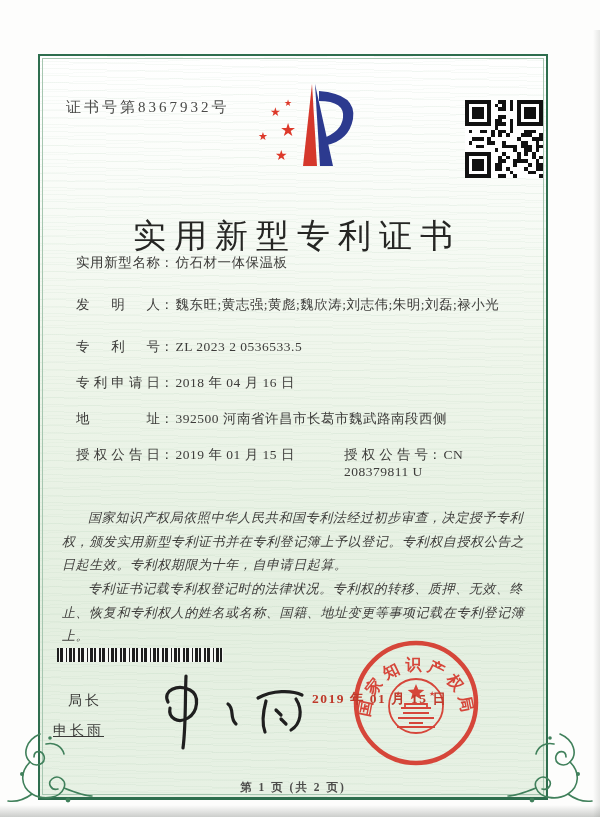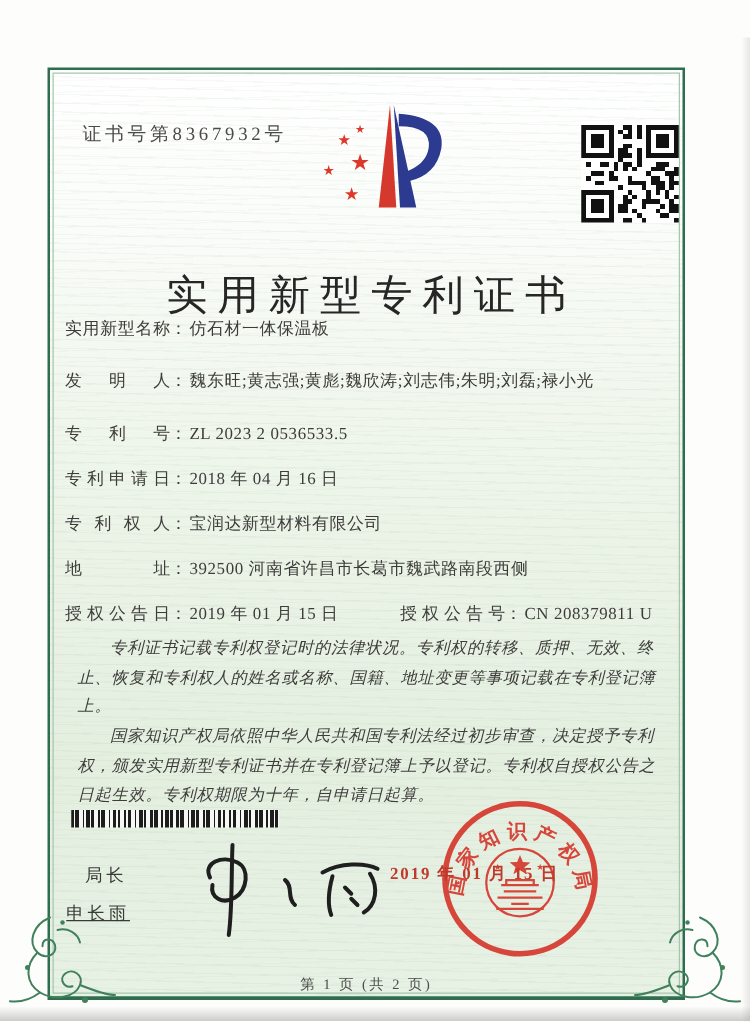--- a/index.html
+++ b/index.html
@@ -36,21 +36,21 @@
   .logo{position:absolute;left:200px;top:18px;width:150px;height:110px;}
   .qr{position:absolute;left:425px;top:44px;width:78px;height:78px;}
   .title{
     position:absolute;left:0;right:0;top:130px;text-align:center;
     font-size:33px;color:#262624;letter-spacing:8px;text-indent:8px;
     font-weight:500;
     margin-top:28px;
   }
 
   
-  .fields{position:absolute;left:12px;top:198px;right:20px;}
+  .fields{position:absolute;left:36px;top:198px;right:20px;}
   .frow{position:relative;height:42px;font-size:13.5px;color:#3d3c3a;}
   .frow.short{height:36px;}
   .flabel{
     display:inline-block;width:84px;vertical-align:top;
     text-align:justify;text-align-last:justify;letter-spacing:0;
   }
   .fcolon{display:inline-block;margin:0 2px 0 0;}
   .fvalue{display:inline;letter-spacing:.5px;}
   .grant-right{position:absolute;left:268px;top:0;}
 
@@ -79,21 +79,21 @@
   
   .seal{position:absolute;left:301px;top:572px;width:150px;height:150px;opacity:.92;}
   .seal-date{
     position:absolute;left:312px;top:690px;font-size:13.5px;color:#bf3a2b;
     letter-spacing:1.5px;font-weight:600;white-space:nowrap;
   }
 
   
   .page-footer{
     position:absolute;left:0;right:0;top:724px;text-align:center;
-    font-size:11.5px;color:#4c4c4a;letter-spacing:2px;
+    font-size:11.5px;color:#4c4c4a;letter-spacing:2px;font-weight:bold;
   }
 
   
   .orn{position:absolute;width:92px;height:84px;}
   .orn-bl{left:2px;top:730px;}
   .orn-br{left:506px;top:730px;transform:scaleX(-1);}
 
   
   .shadow-bottom{
     position:absolute;left:0;right:0;bottom:0;height:12px;
@@ -260,36 +260,33 @@
       <div class="frow">
         <span class="flabel">发明人</span><span class="fcolon">：</span><span class="fvalue">魏东旺;黄志强;黄彪;魏欣涛;刘志伟;朱明;刘磊;禄小光</span>
       </div>
       <div class="frow short">
         <span class="flabel">专利号</span><span class="fcolon">：</span><span class="fvalue">ZL 2023 2 0536533.5</span>
       </div>
       <div class="frow short">
         <span class="flabel">专利申请日</span><span class="fcolon">：</span><span class="fvalue">2018 年 04 月 16 日</span>
       </div>
       <div class="frow short">
-        <span class="flabel">专利权人</span><span class="fcolon">：</span><span class="fvalue">宝润达新型材料有限公司</span>
-      </div>
-      <div class="frow short">
         <span class="flabel">地址</span><span class="fcolon">：</span><span class="fvalue">392500 河南省许昌市长葛市魏武路南段西侧</span>
       </div>
       <div class="frow short">
         <span class="flabel">授权公告日</span><span class="fcolon">：</span><span class="fvalue">2019 年 01 月 15 日</span>
         <span class="grant-right">
           <span class="flabel">授权公告号</span><span class="fcolon">：</span><span class="fvalue">CN 208379811 U</span>
         </span>
       </div>
     </div>
 
     <div class="legal">
+      <p>国家知识产权局依照中华人民共和国专利法经过初步审查，决定授予专利权，颁发实用新型专利证书并在专利登记簿上予以登记。专利权自授权公告之日起生效。专利权期限为十年，自申请日起算。</p>
       <p>专利证书记载专利权登记时的法律状况。专利权的转移、质押、无效、终止、恢复和专利权人的姓名或名称、国籍、地址变更等事项记载在专利登记簿上。</p>
-      <p>国家知识产权局依照中华人民共和国专利法经过初步审查，决定授予专利权，颁发实用新型专利证书并在专利登记簿上予以登记。专利权自授权公告之日起生效。专利权期限为十年，自申请日起算。</p>
     </div>
 
     <div class="barcode"></div>
 
     <div class="sig-title">局长</div>
     <div class="sig-name">申长雨</div>
 
     <svg class="signature" viewBox="0 0 190 92">
       <g fill="none" stroke="#1f1f1f" stroke-width="3.2" stroke-linecap="round" stroke-linejoin="round">
         <path d="M46,12 C45,34 46,62 43,84"></path>

